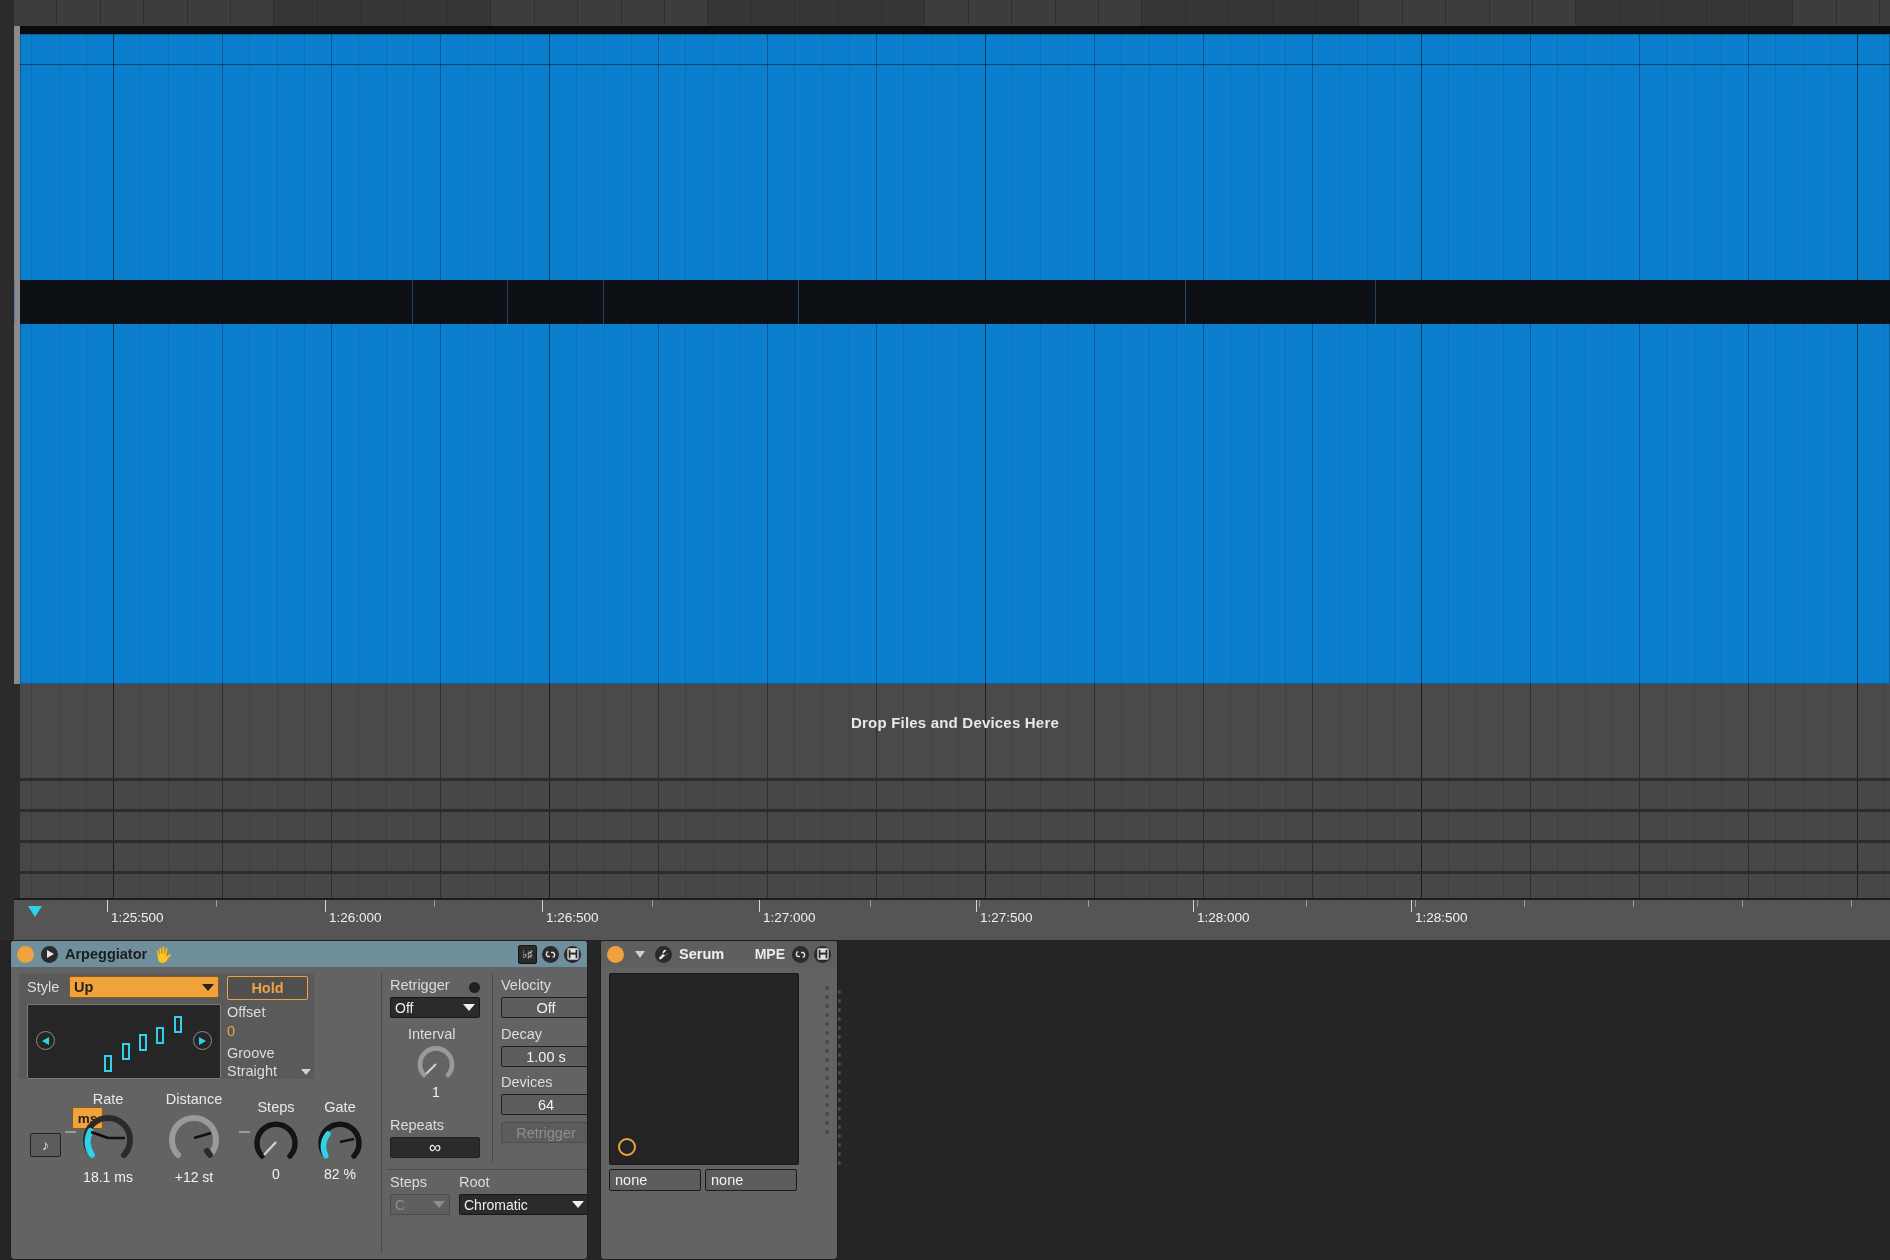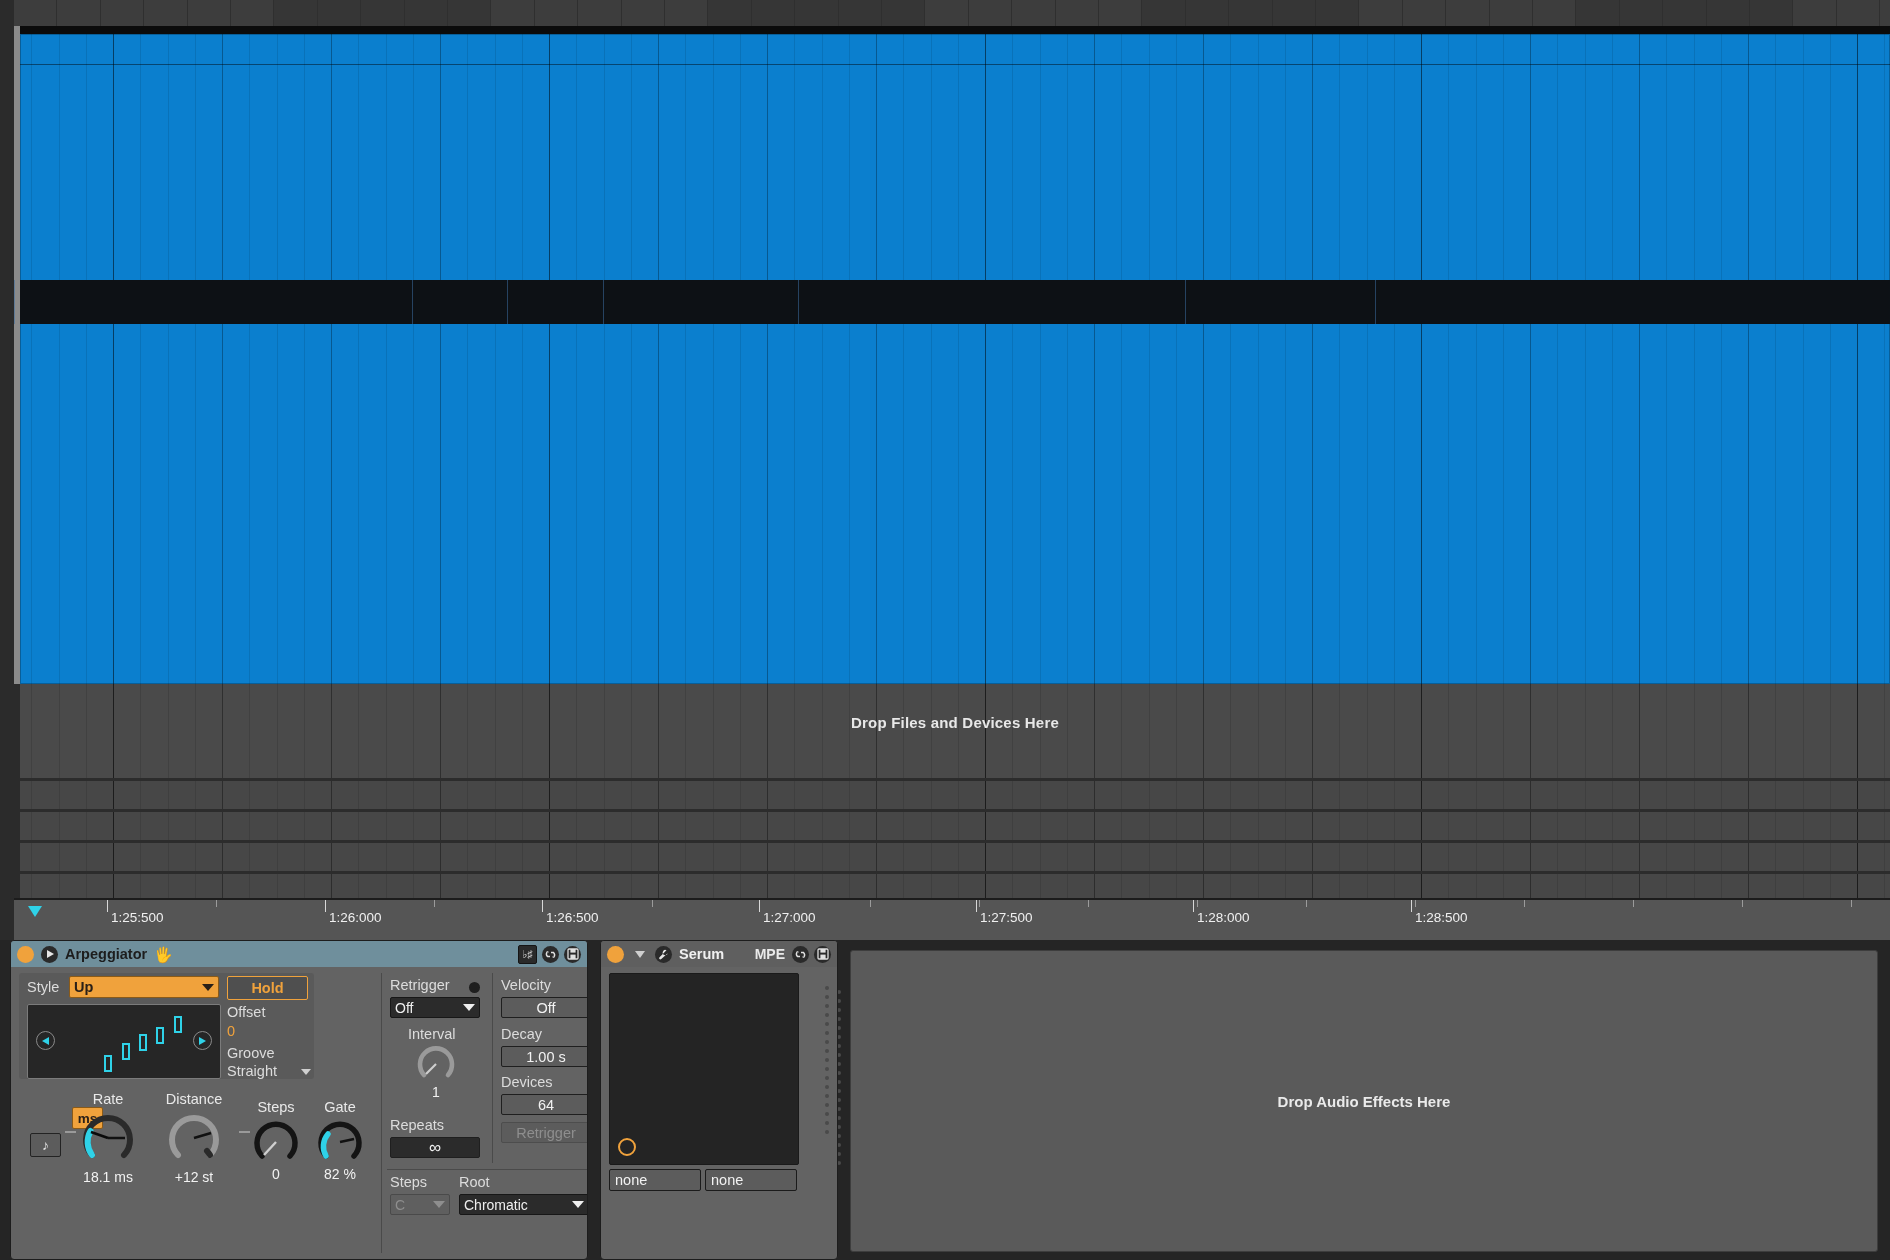--- a/index.html
+++ b/index.html
@@ -1019,18 +1019,15 @@
           <i></i>
           <i></i>
           <i></i>
           <i></i>
           <i></i>
           <i></i>
           <i></i>
       </div>
     </div>
 
-    <div class="dropfx" style="left:850px;top:10px;right:12px;bottom:8px;">
-      <span>Drop Audio Effects Here</span>
-    </div>
 
   </div>
 </div>
 
 </body></html>

